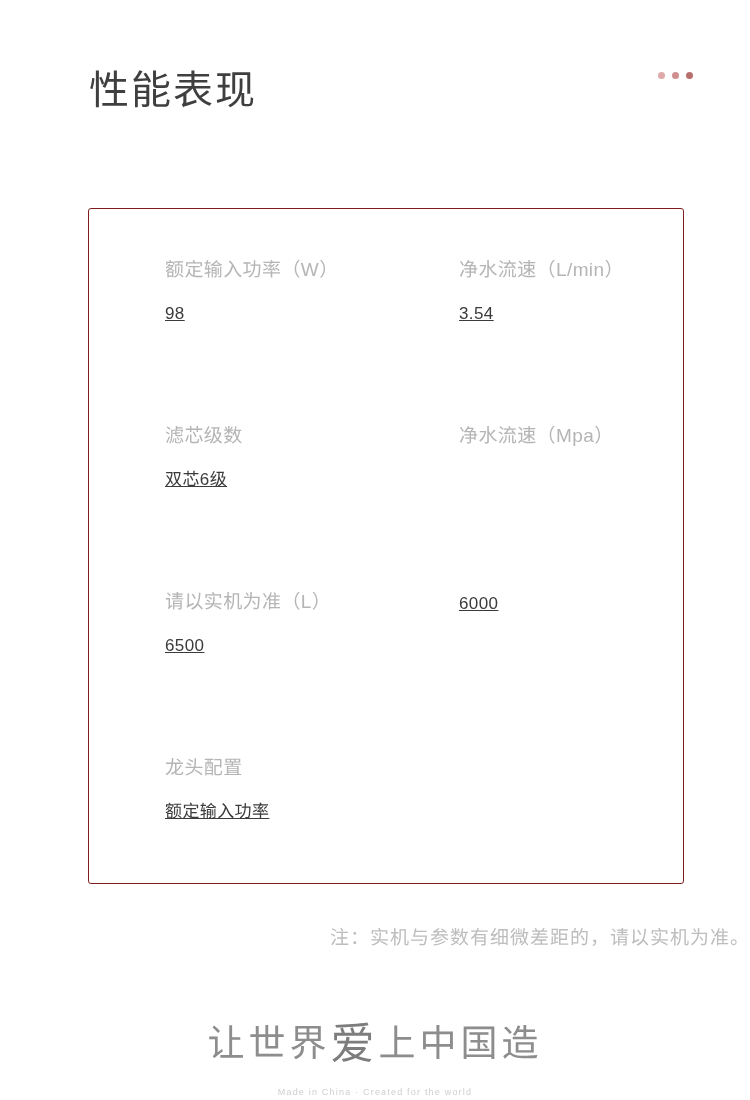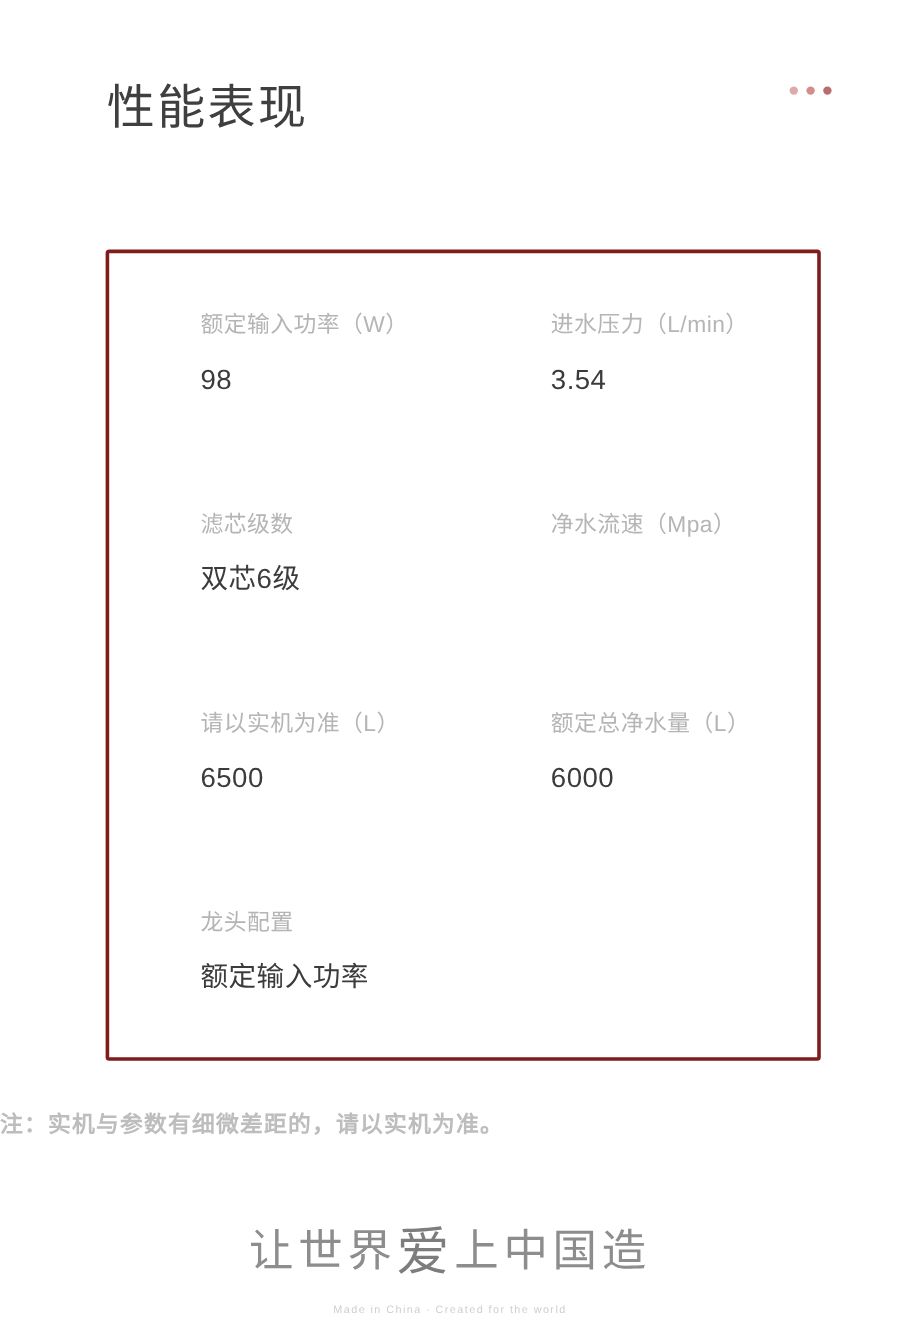--- a/index.html
+++ b/index.html
@@ -62,21 +62,21 @@
   .dots .dot.d3 { background: #b96e6e; }
 
   
   .spec-card {
     position: absolute;
     left: 88px;
     top: 208px;
     width: 596px;
     height: 676px;
     box-sizing: border-box;
-    border: 3px solid #7f1d1d;
+    border: 1px solid #7f1d1d;
     border-radius: 3px;
     background: #ffffff;
   }
   .spec-grid {
     position: absolute;
     left: 0;
     top: 0;
     width: 100%;
     height: 100%;
     box-sizing: border-box;
@@ -94,40 +94,40 @@
   }
   .spec-label {
     font-size: 19px;
     line-height: 26px;
     color: #b5b5b5;
     letter-spacing: 0.4px;
     margin: 0 0 16px 0;
     white-space: nowrap;
   }
   .spec-value {
-    font-size: 23px;
+    font-size: 17px;
     line-height: 30px;
     color: #3b3b3b;
     letter-spacing: 0.4px;
     margin: 0;
     white-space: nowrap;
+    text-decoration: underline;
   }
 
   
   .note {
     position: absolute;
     left: 0;
     top: 925px;
     width: 750px;
-    text-align: left;
+    text-align: right;
     font-size: 19px;
     line-height: 26px;
     color: #bdbdbd;
     letter-spacing: 1px;
-    font-weight: bold;
   }
 
   
   .slogan-wrap {
     position: absolute;
     left: 0;
     top: 1018px;
     width: 750px;
     text-align: center;
   }
@@ -174,40 +174,39 @@
 
   <div class="spec-card">
     <div class="spec-grid">
 
       <div class="spec-item col-left">
         <p class="spec-label">额定输入功率（W）</p>
         <p class="spec-value">98</p>
       </div>
 
       <div class="spec-item col-right">
-        <p class="spec-label">进水压力（L/min）</p>
+        <p class="spec-label">净水流速（L/min）</p>
         <p class="spec-value">3.54</p>
       </div>
 
       <div class="spec-item col-left">
         <p class="spec-label">滤芯级数</p>
         <p class="spec-value">双芯6级</p>
       </div>
 
       <div class="spec-item col-right">
         <p class="spec-label">净水流速（Mpa）</p>
       </div>
 
       <div class="spec-item col-left">
         <p class="spec-label">请以实机为准（L）</p>
         <p class="spec-value">6500</p>
       </div>
 
       <div class="spec-item col-right">
-        <p class="spec-label">额定总净水量（L）</p>
         <p class="spec-value">6000</p>
       </div>
 
       <div class="spec-item col-left">
         <p class="spec-label">龙头配置</p>
         <p class="spec-value">额定输入功率</p>
       </div>
 
 
     </div>

